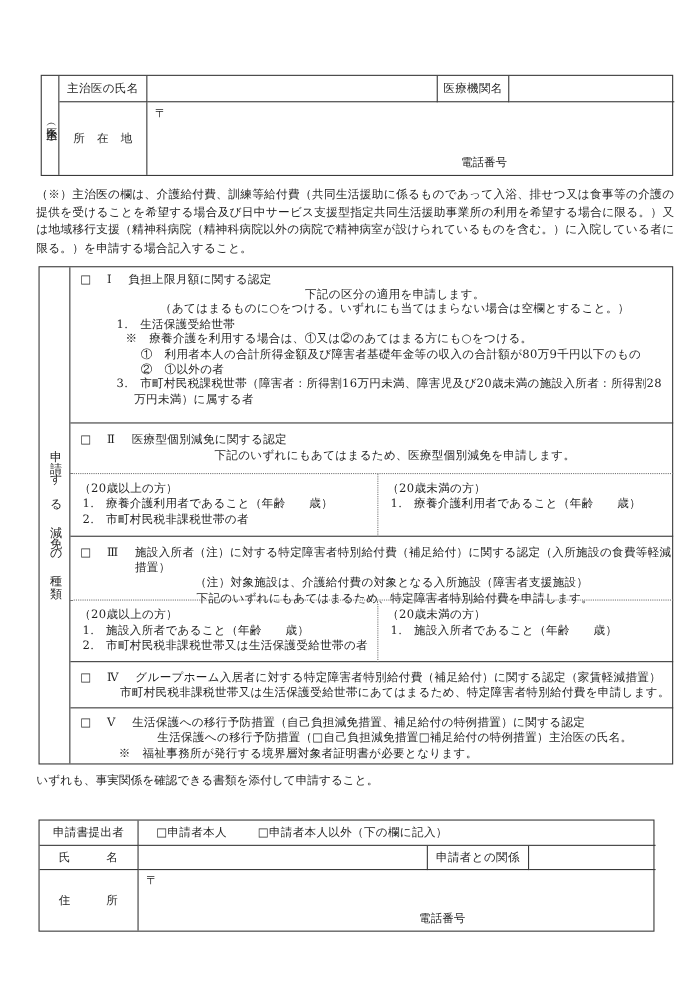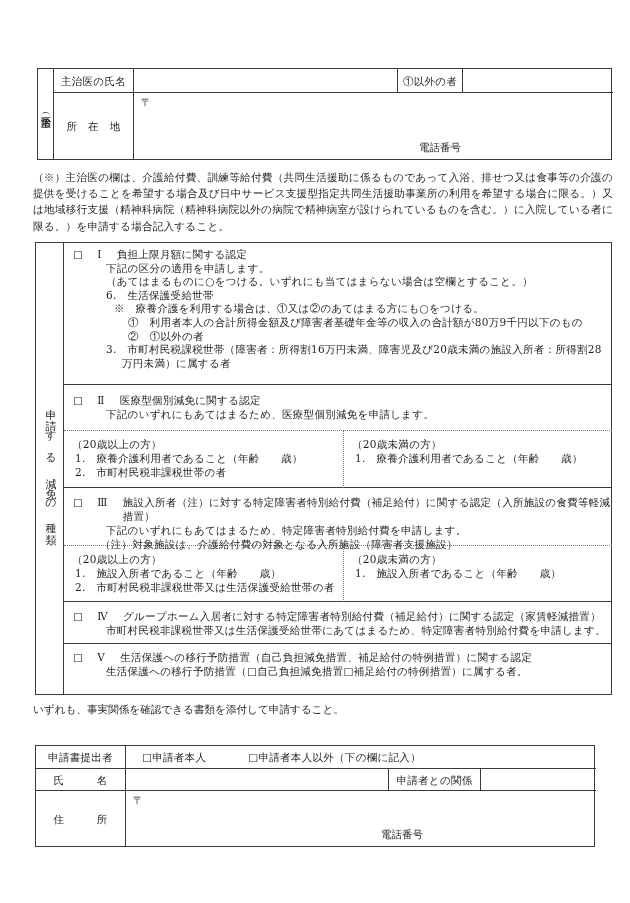--- a/index.html
+++ b/index.html
@@ -36,21 +36,21 @@
   }
   
   #tbl-exemption { left: 35px; top: 242px; width: 577px; height: 453px; }
   #exemption-side { left: 0; top: 0; width: 28px; height: 100%; letter-spacing: 11px; font-size: 11px; }
   #exemption-body { left: 28px; top: 0; width: 548px; height: 100%; }
   .section { position: relative; width: 100%; }
   .title-line { display: flex; align-items: baseline; padding: 0 0 0 9px; }
   .cb { display: inline-block; font-size: 10.5px; }
   .numeral { margin-left: 14px; }
   .sec-title { margin-left: 15px; }
-  .line-sub  { padding-left: 42px; }
+  .line-sub  { padding-left: 42px; text-align: center; }
   .line-note { padding-left: 50px; }
   .line-circ { padding-left: 64px; }
   .line-item { padding-left: 58px; text-indent: -16px; }
   .subtbl { display: flex; width: 100%; border-top: 1px dotted #777; }
   .subcol-l { width: 280px; border-right: 1px dotted #777; padding: 6px 4px 0 8px; }
   .subcol-r { flex: 1; padding: 6px 20px 0 8px; }
   .sub-item { padding-left: 3px; }
   
   #attach-note { position: absolute; left: 33px; top: 703px; font-size: 10.6px; }
   
@@ -61,21 +61,21 @@
 </head>
 <body>
 
 <div id="page">
 
   <div class="cell bdr" id="tbl-physician">
     <div class="cell br vside" style="left:0;top:0;width:16px;height:90px;">主治医（※）</div>
 
     <div class="cell br bb center fs" style="left:16px;top:0;width:80px;height:24px;">主治医の氏名</div>
     <div class="cell br bb" style="left:96px;top:0;width:264px;height:24px;"></div>
-    <div class="cell br bb center fs" style="left:360px;top:0;width:65px;height:24px;">①以外の者</div>
+    <div class="cell br bb center fs" style="left:360px;top:0;width:65px;height:24px;">医療機関名</div>
     <div class="cell bb" style="left:425px;top:0;width:150px;height:24px;"></div>
 
     <div class="cell br center fs" style="left:16px;top:24px;width:80px;height:66px;">所　在　地</div>
     <div class="cell" style="left:96px;top:24px;width:479px;height:66px;">
       <span class="postal">〒</span>
       <span class="phone" style="left:285px;bottom:4px;">電話番号</span>
     </div>
   </div>
 
   <div id="physician-note">（※）主治医の欄は、介護給付費、訓練等給付費（共同生活援助に係るものであって入浴、排せつ又は食事等の介護の提供を受けることを希望する場合及び日中サービス支援型指定共同生活援助事業所の利用を希望する場合に限る。）又は地域移行支援（精神科病院（精神科病院以外の病院で精神病室が設けられているものを含む。）に入院している者に限る。）を申請する場合記入すること。</div>
@@ -85,21 +85,21 @@
     <div class="cell" id="exemption-body">
 
       <div class="section fs bb" style="height:142px;padding-top:5px;line-height:13.6px;">
         <div class="title-line">
           <span class="cb">□</span>
           <span class="numeral">Ⅰ</span>
           <span class="sec-title">負担上限月額に関する認定</span>
         </div>
         <div class="line-sub">下記の区分の適用を申請します。</div>
         <div class="line-sub">（あてはまるものに○をつける。いずれにも当てはまらない場合は空欄とすること。）</div>
-        <div class="line-item">6.　生活保護受給世帯</div>
+        <div class="line-item">1.　生活保護受給世帯</div>
         <div class="line-note">※　療養介護を利用する場合は、①又は②のあてはまる方にも○をつける。</div>
         <div class="line-circ">①　利用者本人の合計所得金額及び障害者基礎年金等の収入の合計額が80万9千円以下のもの</div>
         <div class="line-circ">②　①以外の者</div>
         <div class="line-item">3.　市町村民税課税世帯（障害者：所得割16万円未満、障害児及び20歳未満の施設入所者：所得割28万円未満）に属する者</div>
       </div>
 
       <div class="section fs bb" style="height:103px;">
         <div style="height:45px;padding-top:8px;">
           <div class="title-line">
             <span class="cb">□</span>
@@ -121,22 +121,22 @@
         </div>
       </div>
 
       <div class="section fs bb" style="height:114px;">
         <div style="height:57px;padding-top:7px;">
           <div class="title-line">
             <span class="cb">□</span>
             <span class="numeral">Ⅲ</span>
             <span class="sec-title">施設入所者（注）に対する特定障害者特別給付費（補足給付）に関する認定（入所施設の食費等軽減措置）</span>
           </div>
+          <div class="line-sub" style="padding-left:36px;">（注）対象施設は、介護給付費の対象となる入所施設（障害者支援施設）</div>
           <div class="line-sub">下記のいずれにもあてはまるため、特定障害者特別給付費を申請します。</div>
-          <div class="line-sub" style="padding-left:36px;">（注）対象施設は、介護給付費の対象となる入所施設（障害者支援施設）</div>
         </div>
         <div class="subtbl" style="height:57px;">
           <div class="subcol-l">
             <div>（20歳以上の方）</div>
             <div class="sub-item">1.　施設入所者であること（年齢　　歳）</div>
             <div class="sub-item">2.　市町村民税非課税世帯又は生活保護受給世帯の者</div>
           </div>
           <div class="subcol-r">
             <div>（20歳未満の方）</div>
             <div class="sub-item">1.　施設入所者であること（年齢　　歳）</div>
@@ -153,33 +153,34 @@
         <div class="line-sub">市町村民税非課税世帯又は生活保護受給世帯にあてはまるため、特定障害者特別給付費を申請します。</div>
       </div>
 
       <div class="section fs" style="height:52px;padding-top:6px;">
         <div class="title-line">
           <span class="cb">□</span>
           <span class="numeral">Ⅴ</span>
           <span class="sec-title">生活保護への移行予防措置（自己負担減免措置、補足給付の特例措置）に関する認定</span>
         </div>
         <div class="line-sub">
-          <span>生活保護への移行予防措置（</span><span class="cb">□</span><span>自己負担減免措置</span><span class="cb">□</span><span>補足給付の特例措置</span><span>）に属する者。</span>
+          <span>生活保護への移行予防措置（</span><span class="cb">□</span><span>自己負担減免措置</span><span class="cb">□</span><span>補足給付の特例措置</span><span>）主治医の氏名。</span>
         </div>
+        <div class="line-note" style="padding-left:44px;">※　福祉事務所が発行する境界層対象者証明書が必要となります。</div>
       </div>
 
     </div>
   </div>
 
   <div id="attach-note">いずれも、事実関係を確認できる書類を添付して申請すること。</div>
 
   <div class="cell bdr" id="tbl-submitter">
 
     <div class="cell br bb center fs" style="left:0;top:0;width:90px;height:23px;">申請書提出者</div>
-    <div class="cell bb fs" style="left:90px;top:0;width:470px;height:23px;display:flex;align-items:center;gap:42px;padding-left:16px;">
+    <div class="cell bb fs" style="left:90px;top:0;width:470px;height:23px;display:flex;align-items:center;gap:28px;padding-left:16px;">
       <span>□申請者本人</span>
       <span>□申請者本人以外（下の欄に記入）</span>
     </div>
 
     <div class="cell br bb center fs" style="left:0;top:23px;width:90px;height:22px;">氏　　　名</div>
     <div class="cell br bb" style="left:90px;top:23px;width:263px;height:22px;"></div>
     <div class="cell br bb center fs" style="left:353px;top:23px;width:92px;height:22px;">申請者との関係</div>
     <div class="cell bb" style="left:445px;top:23px;width:115px;height:22px;"></div>
 
     <div class="cell br center fs" style="left:0;top:45px;width:90px;height:55px;">住　　　所</div>

